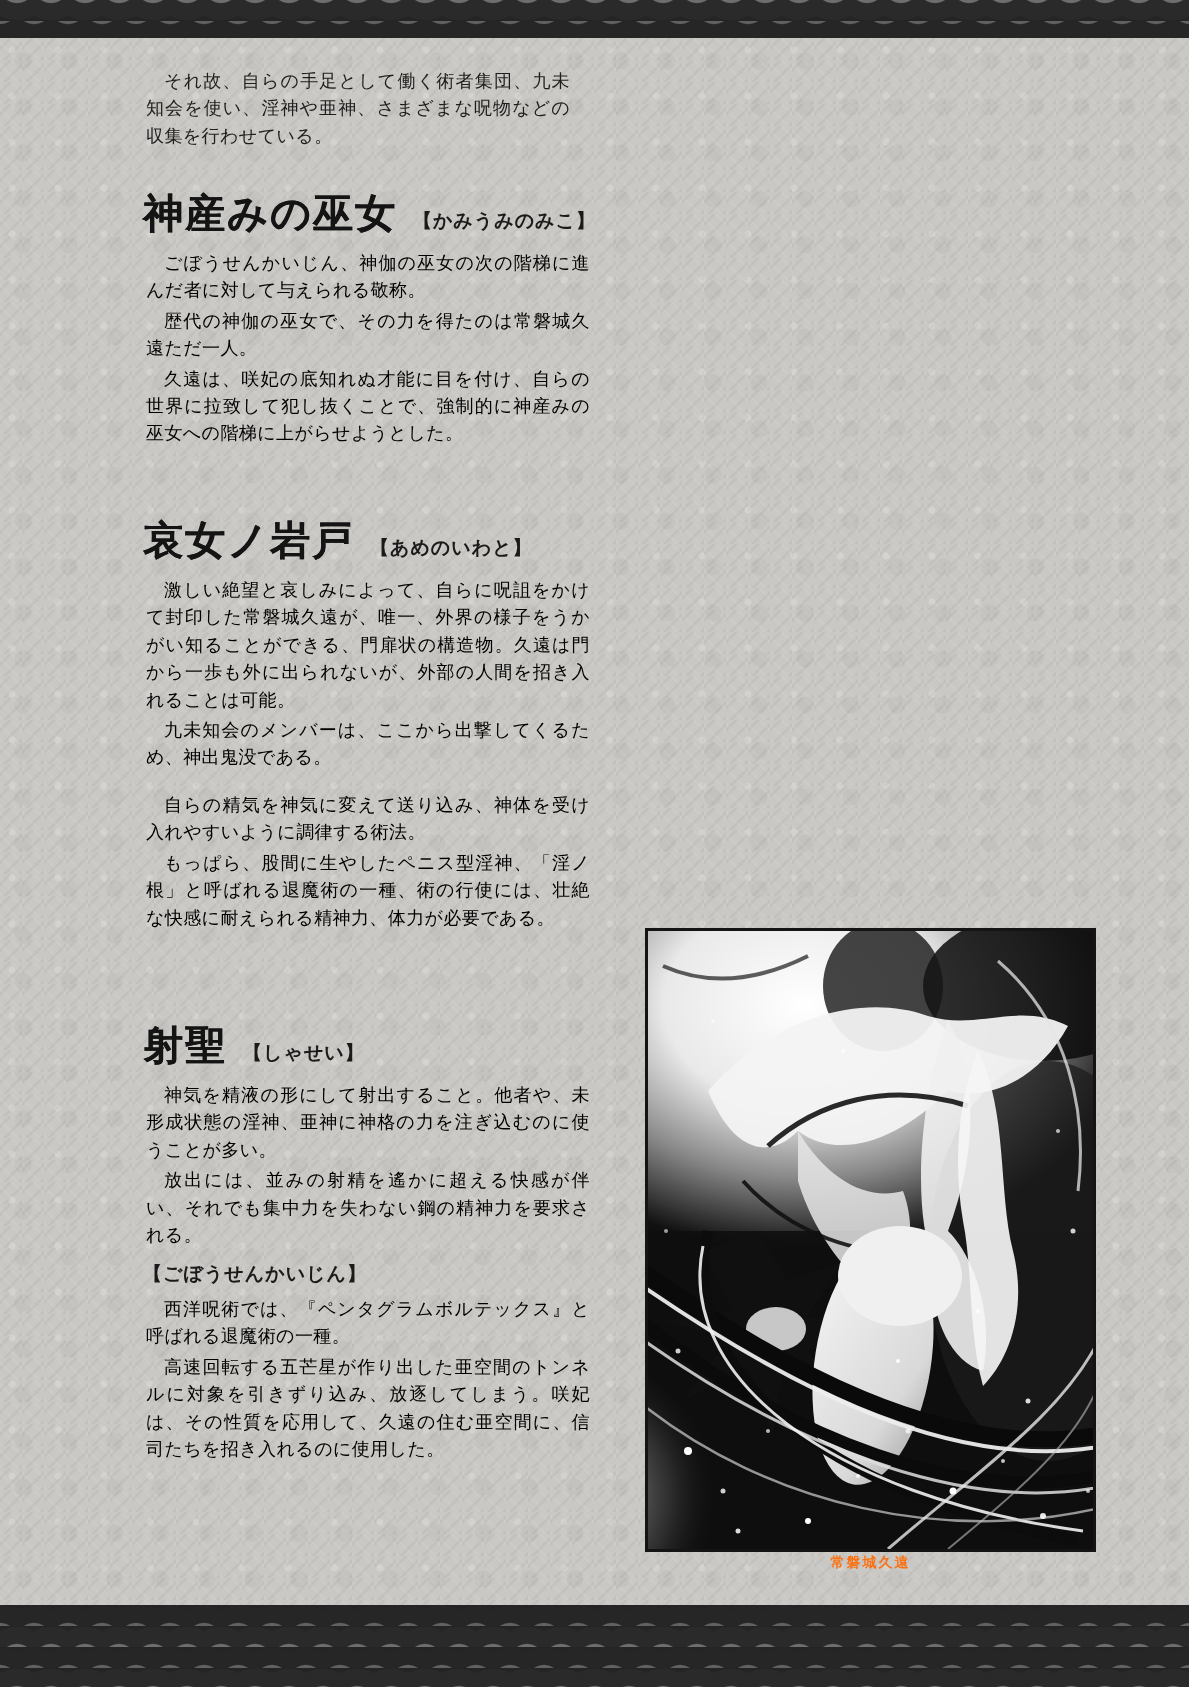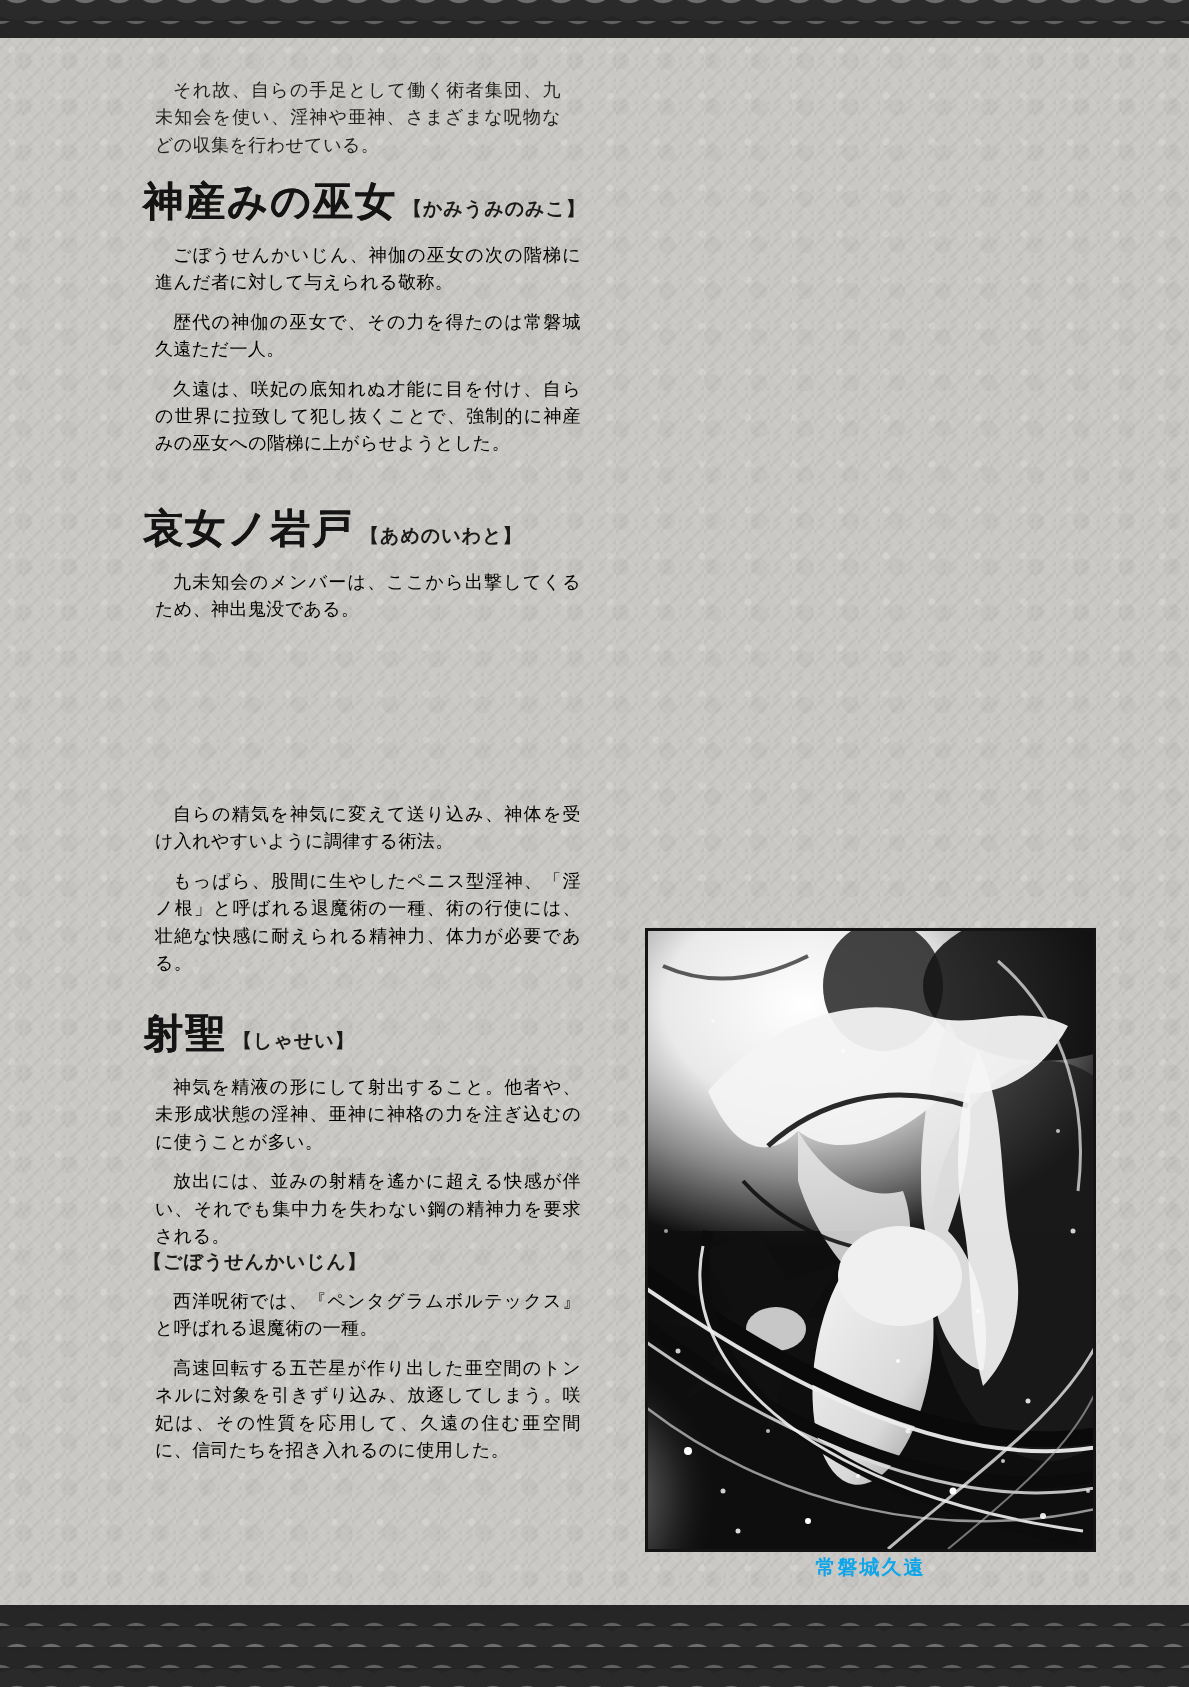--- a/index.html
+++ b/index.html
@@ -31,41 +31,41 @@
   }
   .deco.top{top:0;height:38px;
     background-image:
       radial-gradient(circle at 50% -35%, #3d3d3d 22%, #6e6e6e 24% 29%, #2a2a2a 31% 58%, rgba(0,0,0,0) 60%),
       radial-gradient(circle at 50% -35%, #383838 22%, #616161 24% 29%, #262626 31% 58%, rgba(0,0,0,0) 60%);
   }
   .deco.bottom{top:1605px;height:82px;}
   
   .textcol{position:absolute;left:143px;width:430px;color:#1e1e1e;}
   .body-par{
-    margin:12px;font-size:18px;line-height:27.4px;text-indent:1em;
+    margin:3px;font-size:18px;line-height:27.4px;text-indent:1em;
     text-align:justify;letter-spacing:.4px;
     font-family:"DejaVu Serif","Liberation Serif",serif;
   }
   .section{position:absolute;left:143px;width:450px;}
-  .sec-head{display:flex;align-items:baseline;gap:6px;margin:4px 0 8px 0;white-space:nowrap;}
+  .sec-head{display:flex;align-items:baseline;gap:16px;margin:16px 0 8px 0;white-space:nowrap;}
   .sec-title{
     font-size:40px;font-weight:900;letter-spacing:2px;color:#141414;
     font-family:"DejaVu Serif","Liberation Serif",serif;
     text-shadow:.6px 0 0 #141414;
   }
   .sec-reading{font-size:19px;font-weight:bold;color:#1a1a1a;letter-spacing:1px;font-family:Liberation Mono, monospace;}
   
   .illus-frame{
     position:absolute;left:645px;top:928px;width:445px;height:618px;
     border:3px solid #141414;box-sizing:content-box;background:#0c0c0c;
   }
   .illus-frame svg{display:block;width:445px;height:618px;}
   .illus-caption{
     position:absolute;left:645px;top:1554px;width:451px;text-align:center;
-    font-size:20px;font-weight:bold;color:#0ea5e9;letter-spacing:2px;
+    font-size:14px;font-weight:bold;color:#f97316;letter-spacing:2px;
     font-family:"DejaVu Sans","Liberation Sans",sans-serif;
   }
 </style>
 </head>
 <body>
 
 <div class="deco top"></div>
 
 <div class="paper"></div>
 
@@ -83,20 +83,21 @@
   <p class="body-par">ごぼうせんかいじん、神伽の巫女の次の階梯に進んだ者に対して与えられる敬称。</p>
   <p class="body-par">歴代の神伽の巫女で、その力を得たのは常磐城久遠ただ一人。</p>
   <p class="body-par">久遠は、咲妃の底知れぬ才能に目を付け、自らの世界に拉致して犯し抜くことで、強制的に神産みの巫女への階梯に上がらせようとした。</p>
 </div>
 
 <div class="section" style="top:497px;">
   <div class="sec-head">
     <span class="sec-title">哀女ノ岩戸</span>
     <span class="sec-reading">【あめのいわと】</span>
   </div>
+  <p class="body-par">激しい絶望と哀しみによって、自らに呪詛をかけて封印した常磐城久遠が、唯一、外界の様子をうかがい知ることができる、門扉状の構造物。久遠は門から一歩も外に出られないが、外部の人間を招き入れることは可能。</p>
   <p class="body-par">九未知会のメンバーは、ここから出撃してくるため、神出鬼没である。</p>
 </div>
 
 <div class="section" style="top:788px;">
   <p class="body-par">自らの精気を神気に変えて送り込み、神体を受け入れやすいように調律する術法。</p>
   <p class="body-par">もっぱら、股間に生やしたペニス型淫神、「淫ノ根」と呼ばれる退魔術の一種、術の行使には、壮絶な快感に耐えられる精神力、体力が必要である。</p>
 </div>
 
 <div class="section" style="top:1002px;">
   <div class="sec-head">

